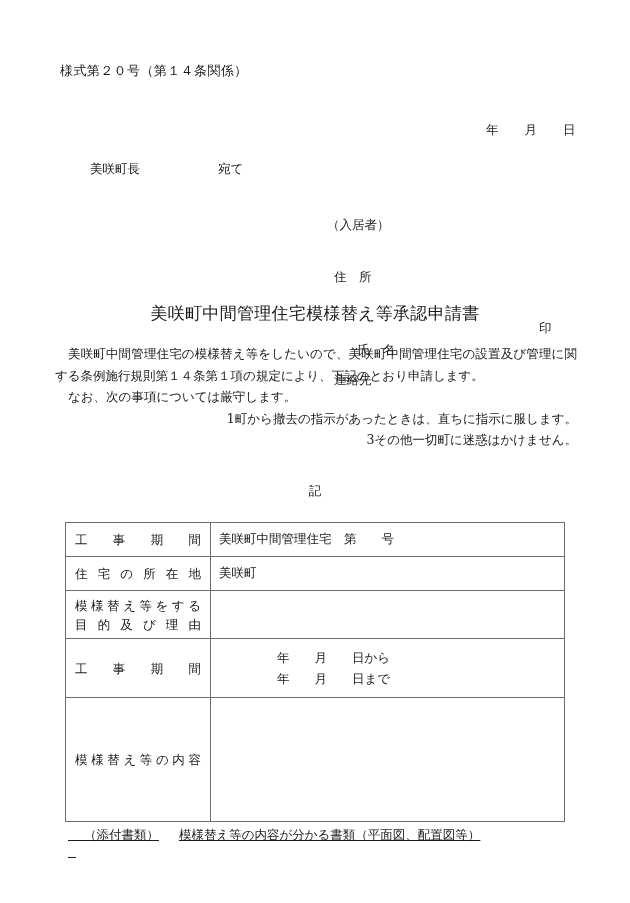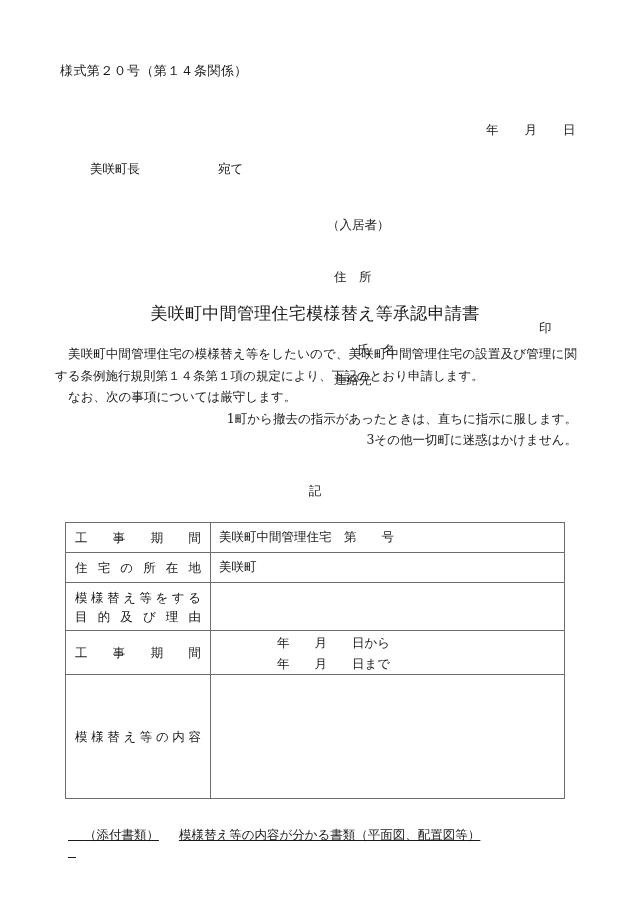--- a/index.html
+++ b/index.html
@@ -119,21 +119,21 @@
     border: 1px solid #6d6d6d;
     padding: 0;
     vertical-align: middle;
   }
   #form-table td.label {
     width: 145px;
     padding: 0 9px;
     box-sizing: border-box;
   }
   #form-table td.value {
-    padding: 0 8px;
+    padding: 8px 8px;
     box-sizing: border-box;
   }
   
   .lbl {
     display: block;
     text-align: justify;
     text-align-last: justify;
     line-height: 19px;
   }
   .val { display: block; white-space: pre; }

